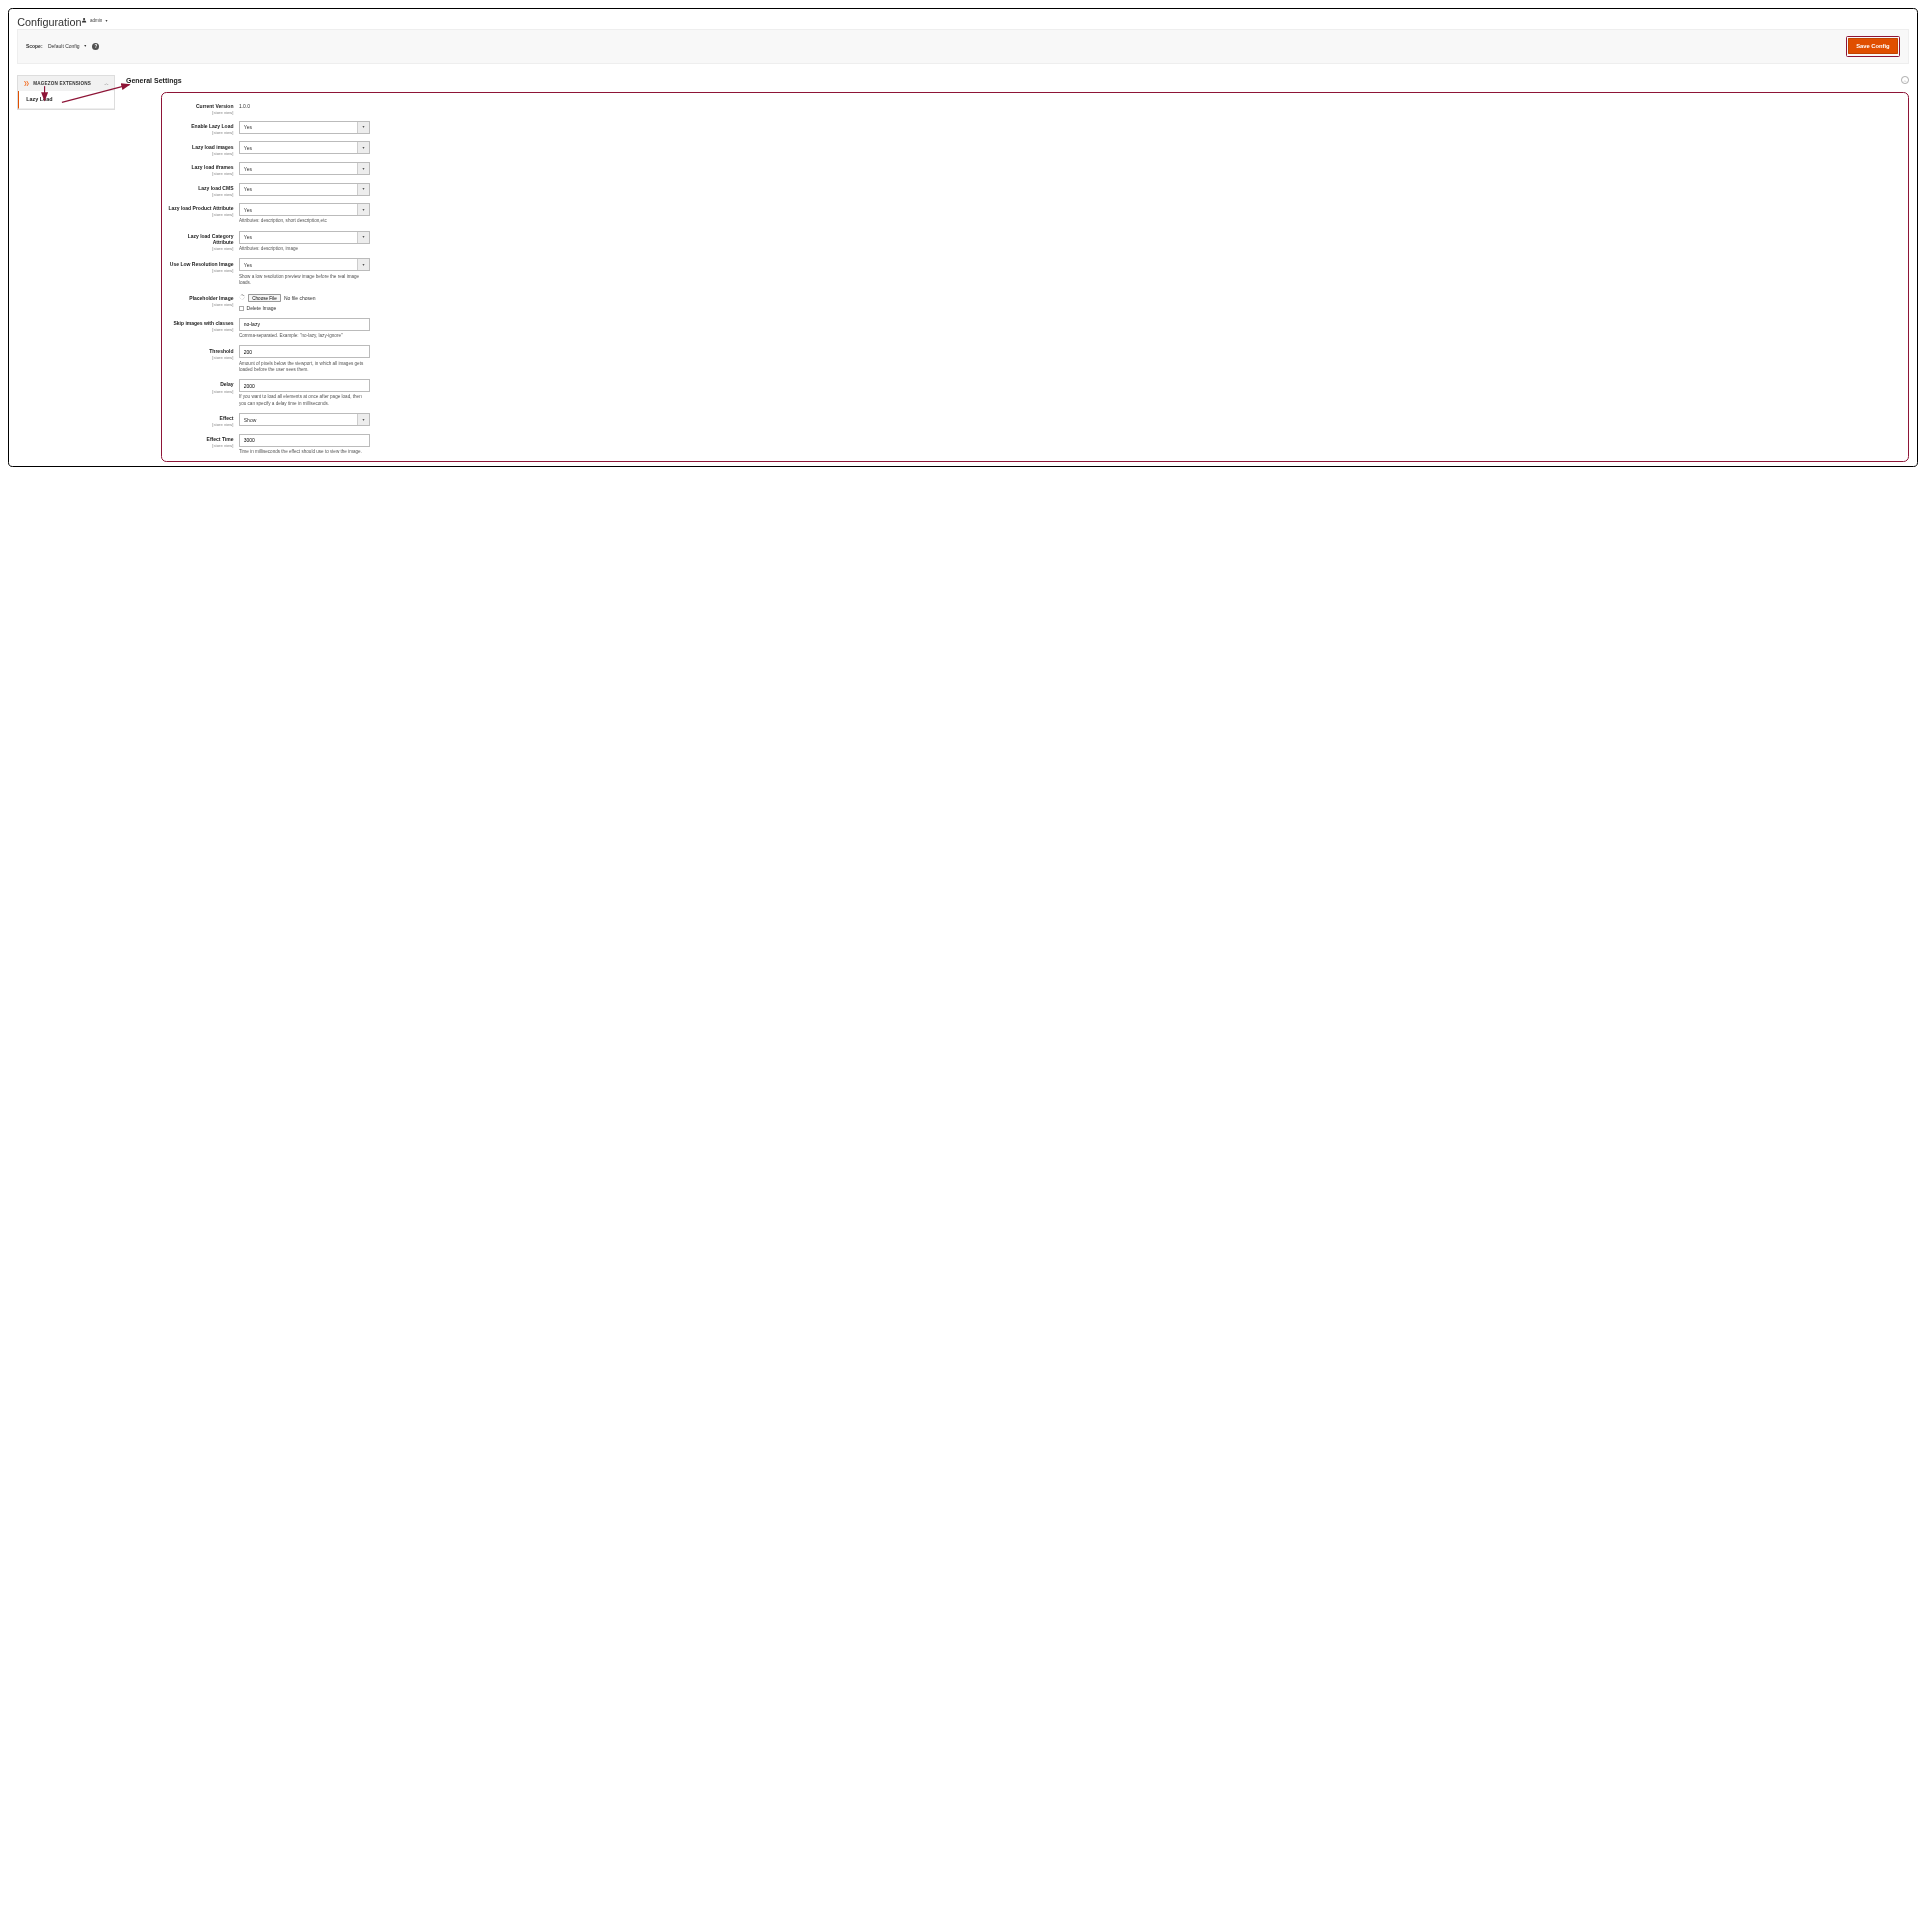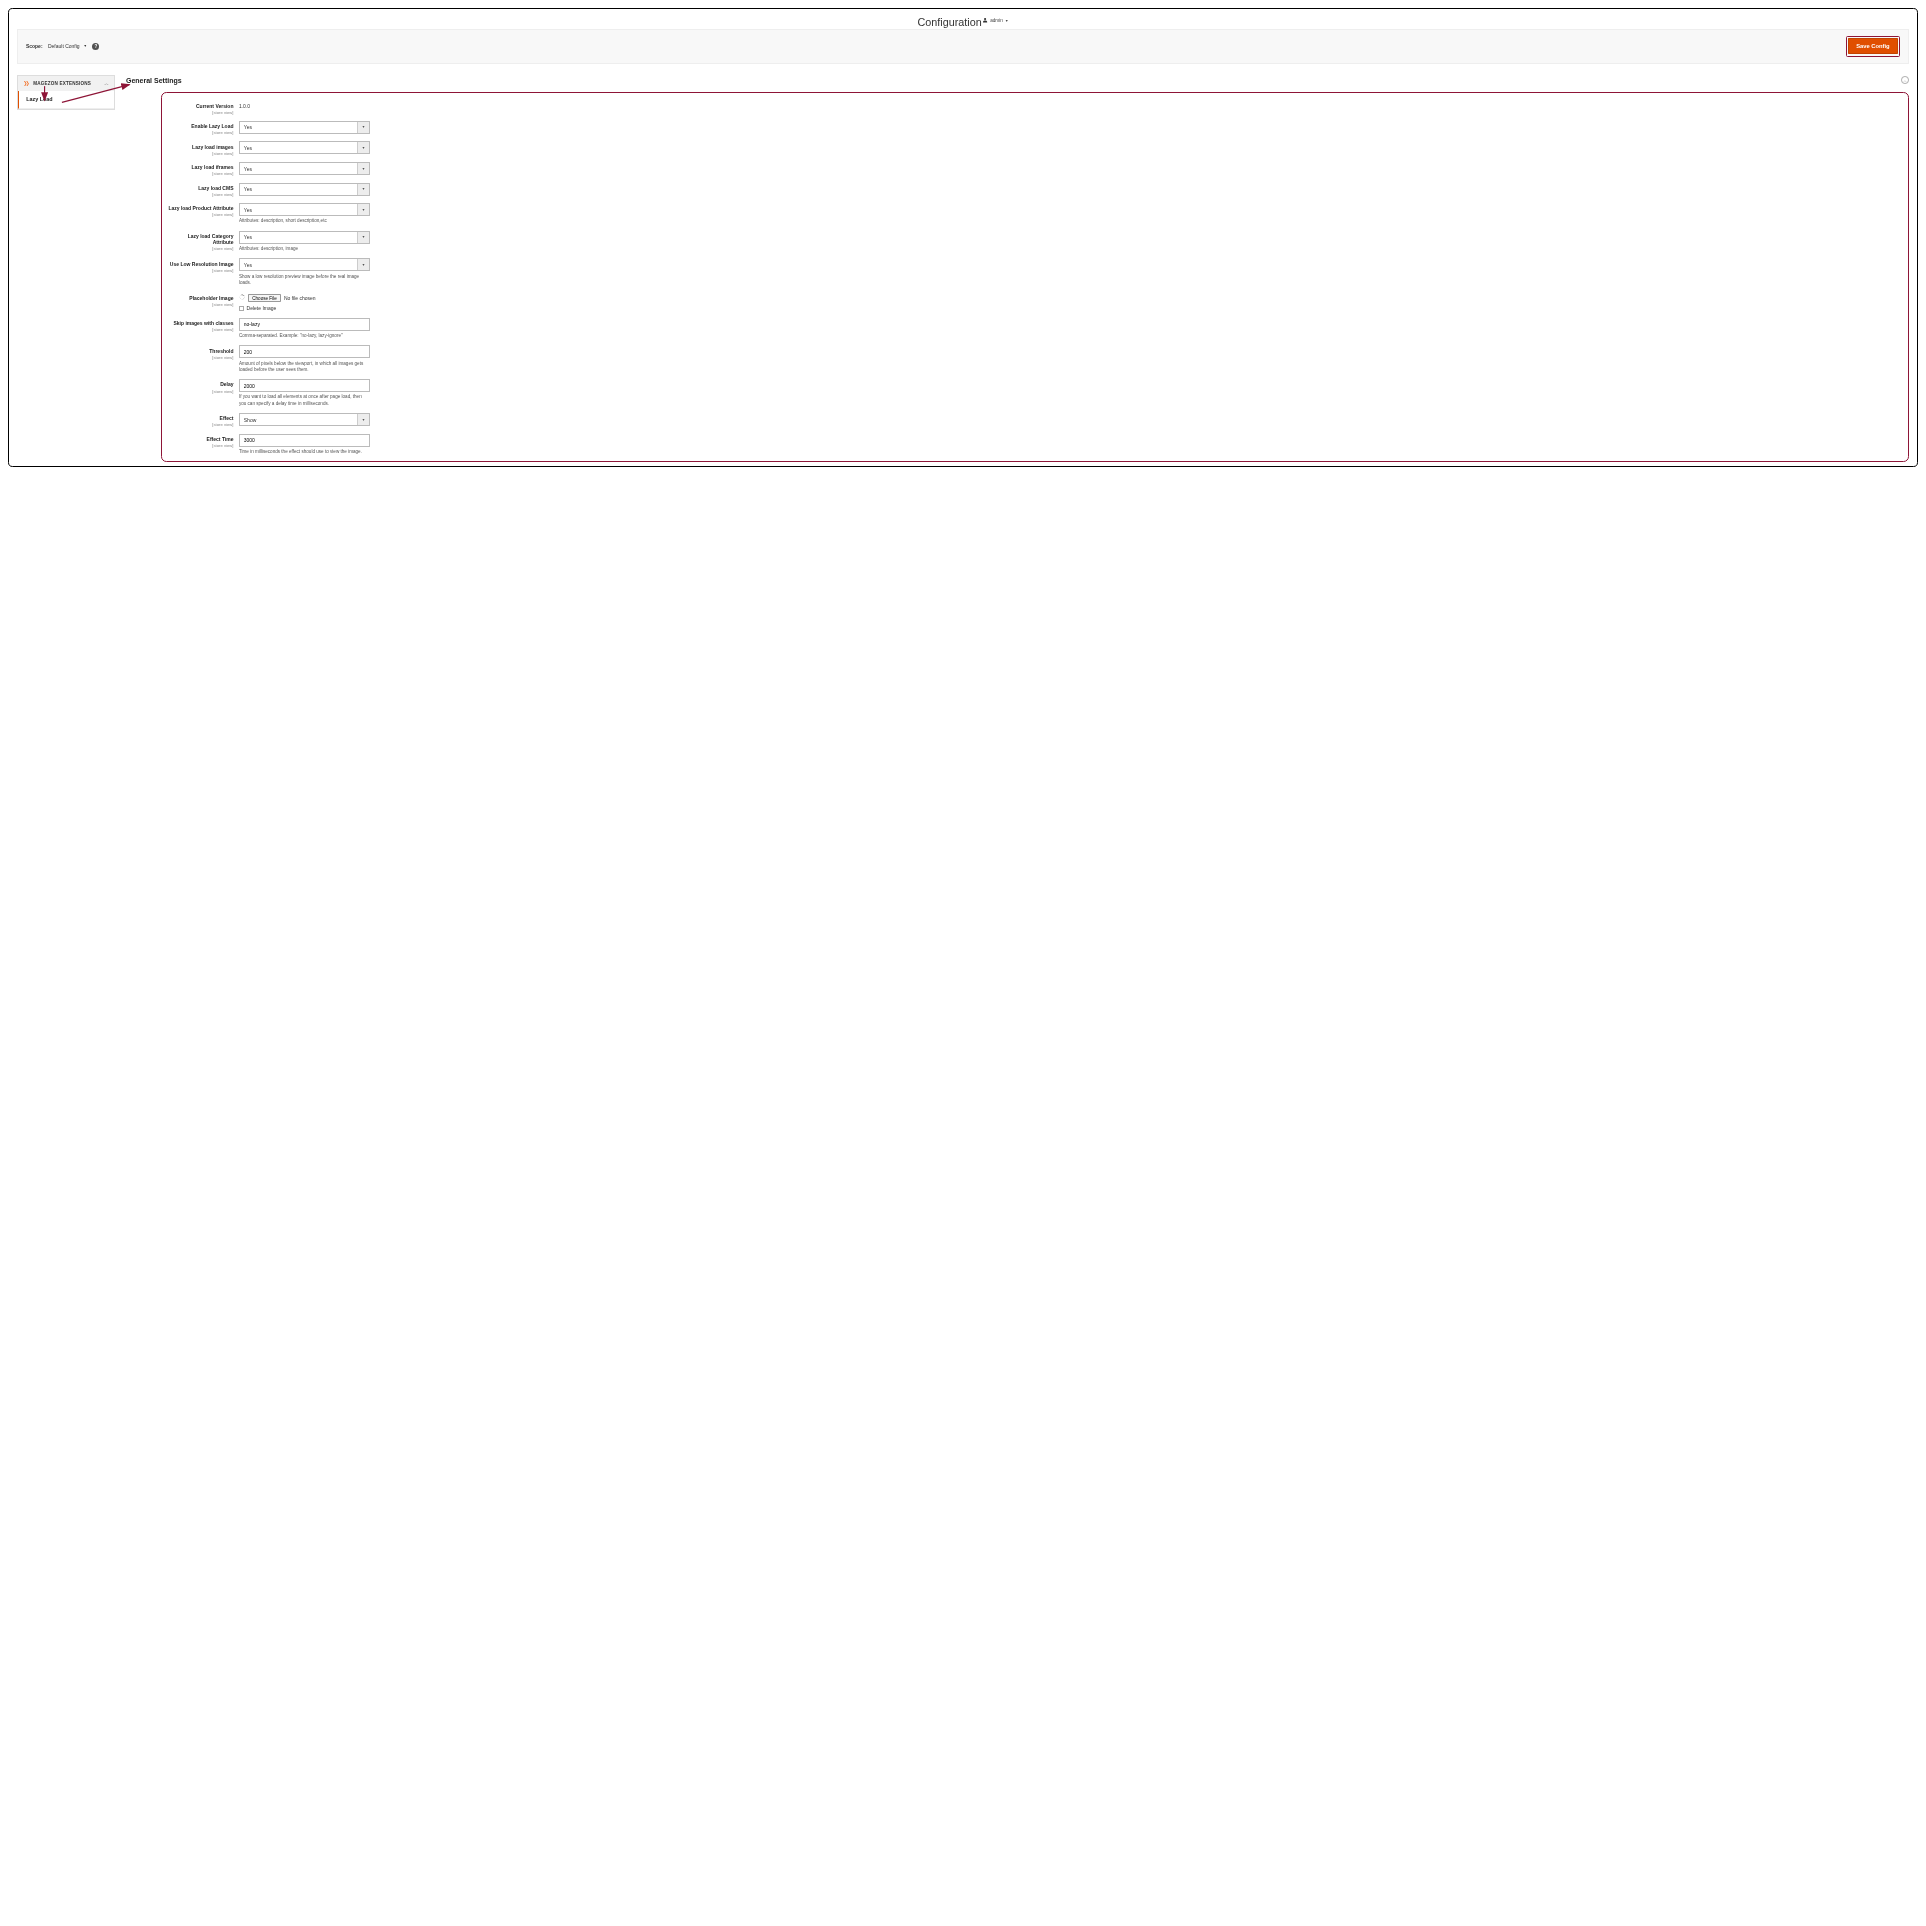--- a/index.html
+++ b/index.html
@@ -12,21 +12,21 @@
     font-size: 5px;
   }
   .page-wrapper {
     border: 0.8px solid #000;
     border-radius: 4.6px;
     padding: 7px 8.5px 3.9px 8.5px;
     position: relative;
   }
   .page-header {
     display: flex;
-    justify-content: center;
+    justify-content: flex-start;
     align-items: flex-start;
     margin-bottom: 1px;
   }
   .page-title {
     font-size: 10.8px;
     font-weight: 400;
     margin: 0;
     color: #333;
   }
   .admin-user {

